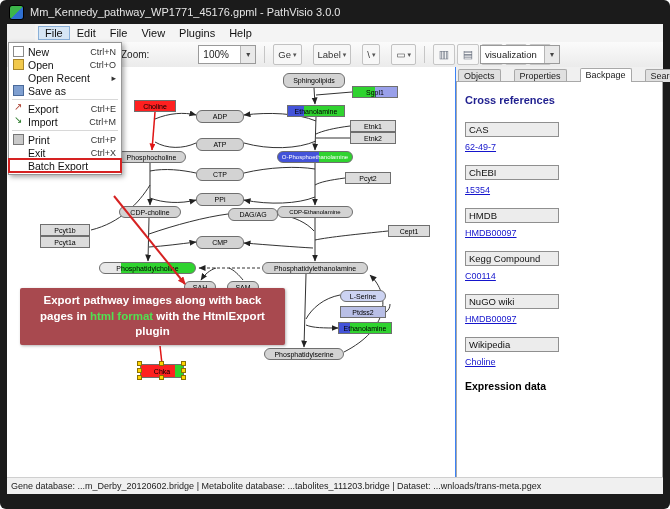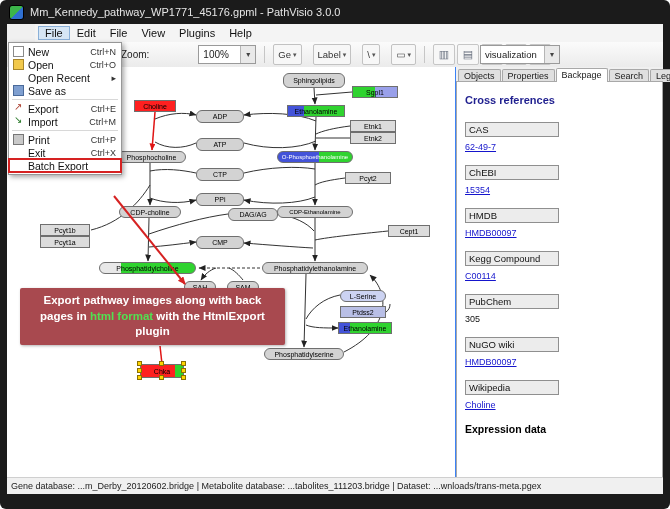--- a/index.html
+++ b/index.html
@@ -27,21 +27,21 @@
   .main{position:absolute;top:43px;left:0;right:0;bottom:16px;}
   .canvas{position:absolute;left:0;top:0;width:448px;height:100%;background:#fff;border-right:3px solid #3b82f6;overflow:hidden;}
   #edges{position:absolute;left:0;top:0;z-index:1;}
   .node{position:absolute;border:1px solid #6f6f6f;display:flex;align-items:center;justify-content:center;font-size:7px;line-height:1;text-align:center;white-space:nowrap;overflow:hidden;border-radius:6px;z-index:2;color:#000;box-sizing:border-box;}
   .node.rect{border-radius:0;}
   .handle{position:absolute;width:5px;height:5px;background:#ffd400;border:1px solid #8a7000;z-index:4;box-sizing:border-box;}
   .annotation{position:absolute;left:13px;top:221px;width:265px;height:57px;background:#a8494f;color:#fff;font-weight:bold;font-size:11.5px;line-height:1.35;text-align:center;display:flex;align-items:center;justify-content:center;padding:2px 10px;box-sizing:border-box;z-index:6;border-radius:2px;box-shadow:1px 1px 3px rgba(0,0,0,.3);}
   .annotation .hl{color:#52e052;}
   
   .sidebar{position:absolute;left:449px;top:0;width:207px;height:100%;background:#f0f0f0;}
-  .tabs{display:flex;height:15px;align-items:flex-end;padding-left:2px;gap:1px;}
+  .tabs{display:flex;height:15px;align-items:flex-end;padding-left:2px;gap:13px;}
   .tab{font-size:9px;padding:1px 5px;background:#e0e0e0;border:1px solid #a8a8a8;border-bottom:none;border-radius:2px 2px 0 0;color:#222;}
   .tab.active{background:#fff;position:relative;z-index:2;padding-bottom:2px;}
   .panel{position:absolute;top:14px;left:0;right:0;bottom:0;background:#fff;border:1px solid #a8a8a8;overflow:hidden;}
   .xref-heading{color:#1f1f8f;font-weight:bold;font-size:11px;margin:12px 0 16px 8px;}
   .xref-section{margin:0 0 13px 8px;}
   .xref-head{width:86px;background:#ececec;border:1px solid #8f8f8f;font-size:9.5px;padding:1px 3px;color:#111;}
   .xref-link{color:#1515cc;text-decoration:underline;font-size:9px;margin-top:5px;cursor:pointer;width:max-content;}
   .xref-plain{color:#111;font-size:9px;margin-top:5px;}
   .expr-heading{font-weight:bold;font-size:10.5px;margin:4px 0 0 8px;color:#000;}
   
@@ -232,24 +232,20 @@
               </div>
               <div class="xref-section">
                 <div class="xref-head">HMDB</div>
                 <div class="xref-link">HMDB00097</div>
               </div>
               <div class="xref-section">
                 <div class="xref-head">Kegg Compound</div>
                 <div class="xref-link">C00114</div>
               </div>
               <div class="xref-section">
-                <div class="xref-head">PubChem</div>
-                <div class="xref-plain">305</div>
-              </div>
-              <div class="xref-section">
                 <div class="xref-head">NuGO wiki</div>
                 <div class="xref-link">HMDB00097</div>
               </div>
               <div class="xref-section">
                 <div class="xref-head">Wikipedia</div>
                 <div class="xref-link">Choline</div>
               </div>
             </div>
           <div class="expr-heading">Expression data</div>
         </div>

